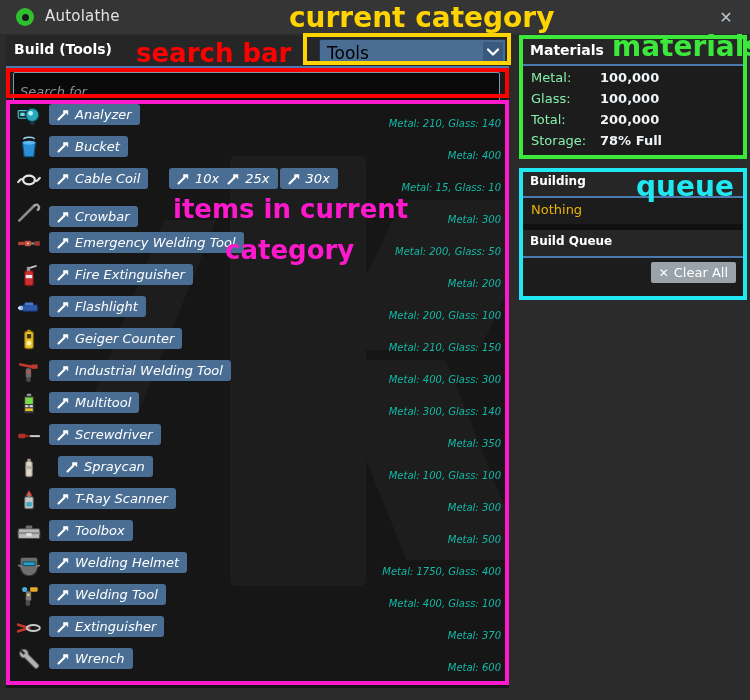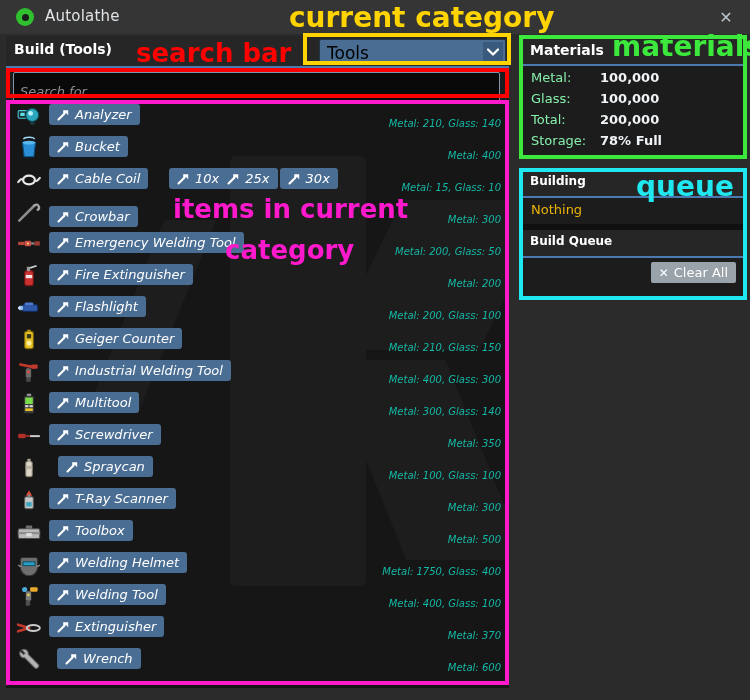--- a/index.html
+++ b/index.html
@@ -476,21 +476,21 @@
               <path d="M6.2 2.2 L11.2 2.2 L11.2 7.2 L9.0 5.0 L6.2 5.0 Z" fill="#ffffff"></path>
             </svg>
             <span>Extinguisher</span>
           </div>
           <div class="cost">Metal: 370</div>
         </div>
         <div class="row">
           <div class="icon"><svg viewBox="0 0 24 22" width="26" height="24">
               <path d="M4 3 a4 4 0 0 0 4 6 l9 9 a2.3 2.3 0 0 0 3.3 -3.3 l-9 -9 a4 4 0 0 0 -6 -4 l3 3 l-1.3 1.3 z" fill="#b4b4b4" stroke="#5c5c5c" stroke-width="1"></path>
             </svg></div>
-          <div class="btn" style="left: 43px; margin-left: 8px;">
+          <div class="btn" style="left: 43px;">
             <svg class="hammer" width="13" height="13" viewBox="0 0 13 13" aria-hidden="true">
               <path d="M1.5 11.5 L7.5 5.5" stroke="#ffffff" stroke-width="2.1" stroke-linecap="round"></path>
               <path d="M6.2 2.2 L11.2 2.2 L11.2 7.2 L9.0 5.0 L6.2 5.0 Z" fill="#ffffff"></path>
             </svg>
             <span>Wrench</span>
           </div>
           <div class="cost">Metal: 600</div>
         </div>
       </div>
   </div>

